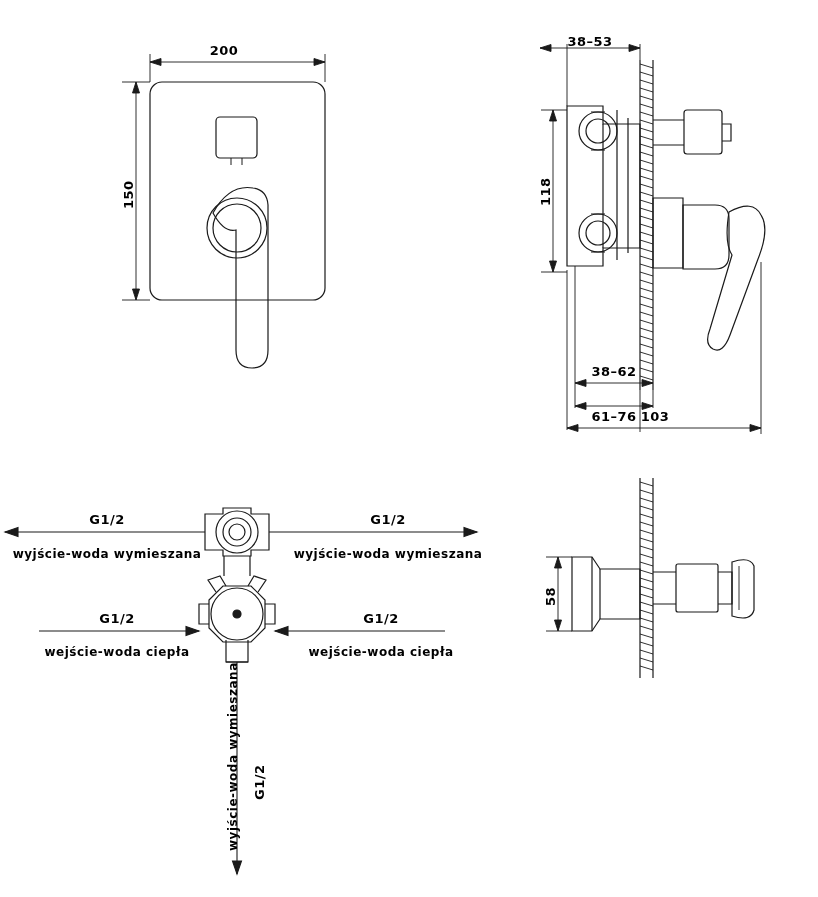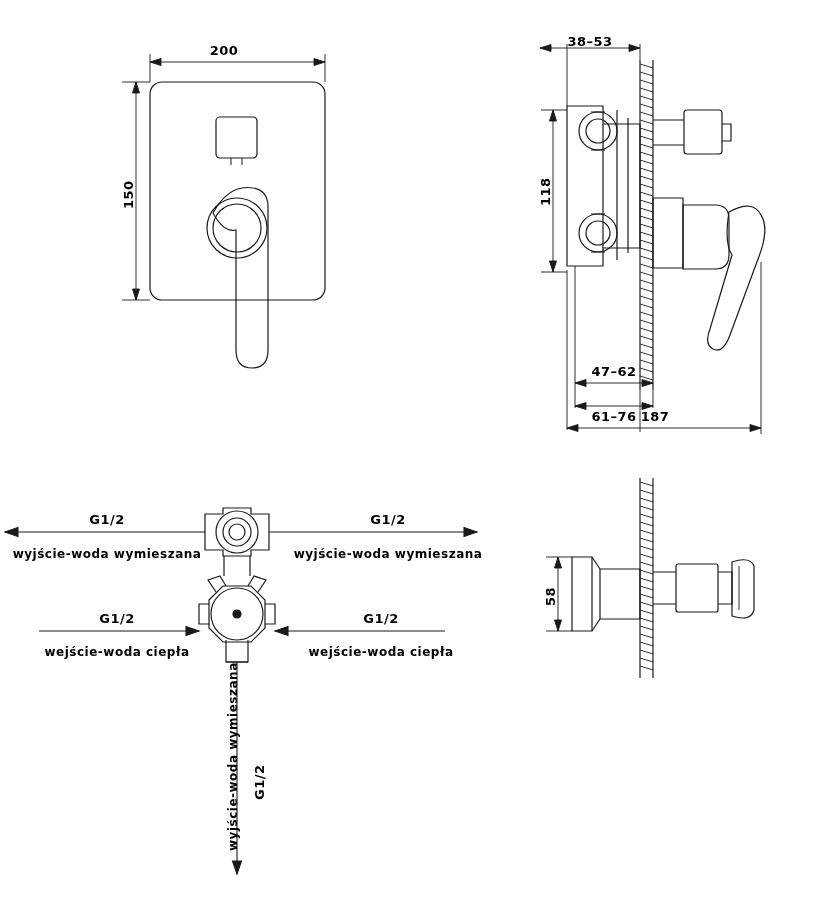--- a/index.html
+++ b/index.html
@@ -203,23 +203,23 @@
       </g>
 
     </g>
   </svg>
 
   <div class="lbl" style="left:224px; top:58px; transform:translate(-50%,-100%);">200</div>
   <div class="lbl vert-dim" style="left:121px; top:209px;">150</div>
 
   <div class="lbl" style="left:590px; top:42px; transform:translate(-50%,-100%);margin-top:7px;">38–53</div>
   <div class="lbl vert-dim" style="left:538px; top:206px;">118</div>
-  <div class="lbl" style="left:614px; top:379px; transform:translate(-50%,-100%);">47–62</div>
+  <div class="lbl" style="left:614px; top:379px; transform:translate(-50%,-100%);">38–62</div>
   <div class="lbl" style="left:614px; top:424px; transform:translate(-50%,-100%);">61–76</div>
-  <div class="lbl" style="left:655px; top:424px; transform:translate(-50%,-100%);">187</div>
+  <div class="lbl" style="left:655px; top:424px; transform:translate(-50%,-100%);">103</div>
 
   <div class="lbl vert-dim" style="left:543px; top:606px;">58</div>
 
   <div class="lbl" style="left:107px; top:512px; transform:translate(-50%,0);">G1/2</div>
   <div class="lbl port" style="left:107px; top:547px; transform:translate(-50%,0);">wyjście-woda wymieszana</div>
 
   <div class="lbl" style="left:388px; top:512px; transform:translate(-50%,0);">G1/2</div>
   <div class="lbl port" style="left:388px; top:547px; transform:translate(-50%,0);">wyjście-woda wymieszana</div>
 
   <div class="lbl" style="left:117px; top:611px; transform:translate(-50%,0);">G1/2</div>

